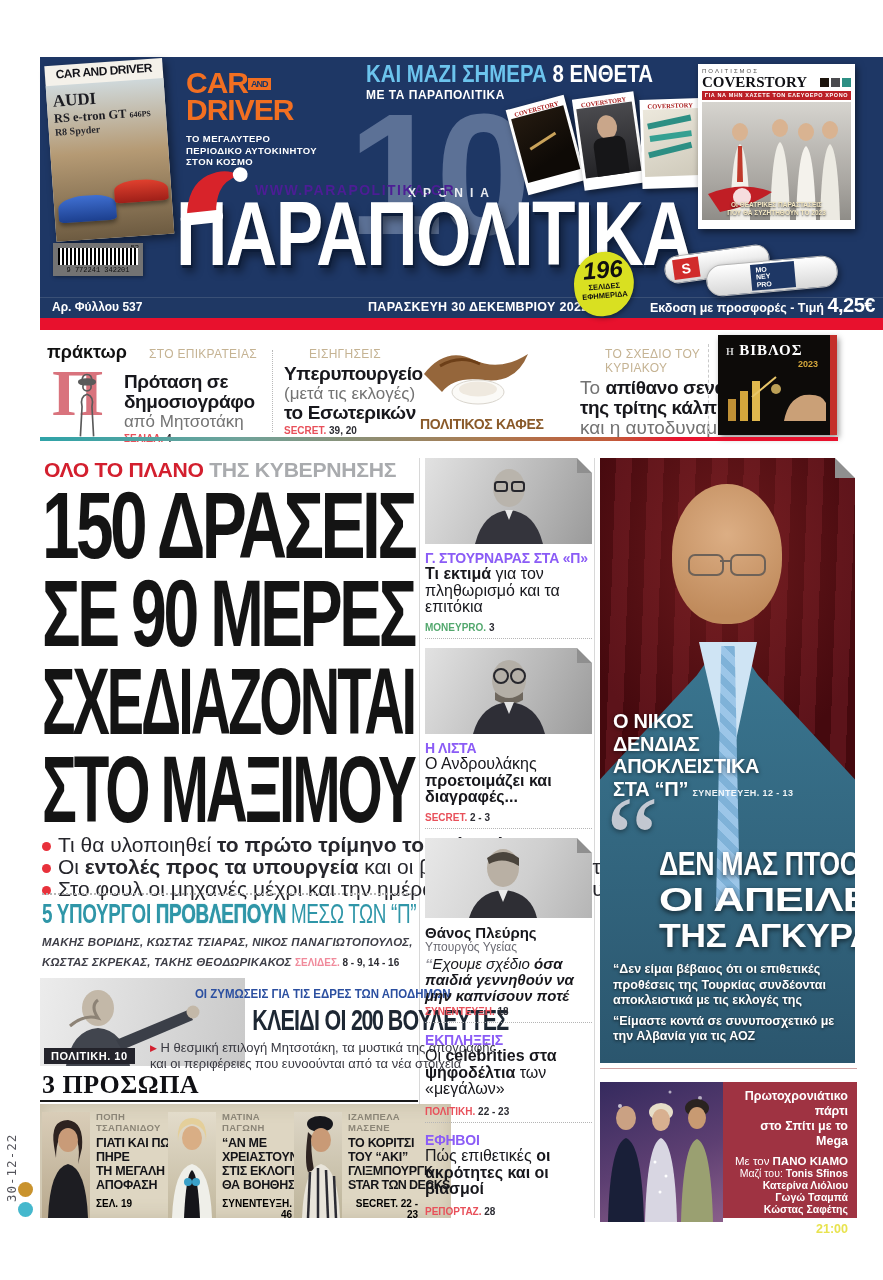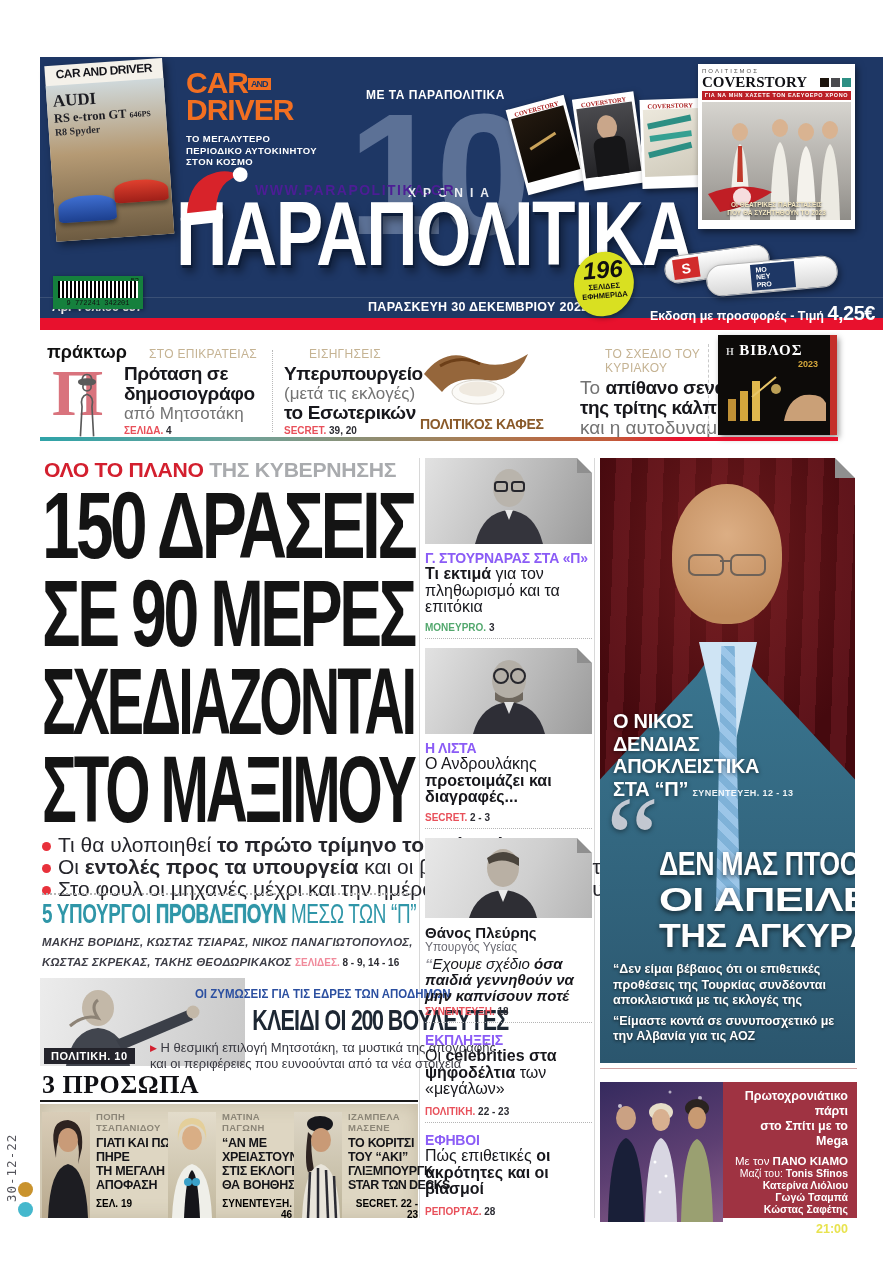--- a/index.html
+++ b/index.html
@@ -23,27 +23,27 @@
   .promo2{font-size:12px;font-weight:800;color:#fff;letter-spacing:.5px;}
   .cdcar{color:#f26f21;font-weight:800;font-size:30px;line-height:26px;letter-spacing:-1px;}
   .cdand{background:#f26f21;color:#1e3765;font-weight:800;font-size:9px;padding:1px 3px;vertical-align:6px;}
   .cdtag{color:#fff;font-weight:700;font-size:9.5px;line-height:11.5px;letter-spacing:.4px;}
   .mag{background:#f4f1ea;box-shadow:3px 4px 8px rgba(0,0,0,.45);transform:rotate(-4deg);transform-origin:top right;}
   .mag .mh{font-weight:800;font-size:12px;color:#14141a;letter-spacing:-.5px;text-align:center;padding-top:2px;}
   .mag .ph{position:absolute;left:0;right:0;bottom:0;top:20px;background:linear-gradient(180deg,#cfd8da 0%,#b59a74 45%,#6d5b41 100%);}
   .mag .t1{font-family:"Liberation Serif",serif;font-weight:700;font-size:17px;color:#1c1c22;}
   .mag .t2{font-family:"Liberation Serif",serif;font-weight:700;font-size:12.5px;color:#1c1c22;}
   .mag .t3{font-family:"Liberation Serif",serif;font-weight:700;font-size:10px;color:#2a2a30;}
-  .barcode{background:#15803d;box-shadow:1px 1px 4px rgba(0,0,0,.4);margin-top:33px;}
+  .barcode{background:#737373;box-shadow:1px 1px 4px rgba(0,0,0,.4);}
   .bars{position:absolute;left:5px;right:5px;top:5px;height:17px;background:repeating-linear-gradient(90deg,#000 0 2px,#fff 2px 4px);}
   .bdig{position:absolute;left:0;right:0;top:23px;text-align:center;font-family:"Liberation Mono",monospace;font-size:7px;color:#111;}
   .bcode{position:absolute;right:4px;top:0;font-size:7.5px;color:#111;}
   .issue{color:#fff;font-weight:700;font-size:12px;}
   .dateline{color:#fff;font-weight:700;font-size:12.5px;letter-spacing:.3px;}
-  .price{color:#fff;font-weight:700;font-size:12.5px;margin-top:8px;}
+  .price{color:#fff;font-weight:700;font-size:12.5px;}
   .price b{font-size:20px;font-weight:800;letter-spacing:-.5px;}
   .cover{background:#fff;box-shadow:2px 3px 7px rgba(0,0,0,.5);}
   .cover .tag{font-size:6px;letter-spacing:2px;color:#555;}
   .cover .cs{font-family:"Liberation Serif",serif;font-weight:700;color:#101015;}
   .cover .strap{background:#bb2027;color:#fff;font-size:5.5px;font-weight:700;letter-spacing:.6px;text-align:center;line-height:9px;height:9px;overflow:hidden;}
   .cover .phx{position:relative;background:linear-gradient(180deg,#d6d4cf 0%,#a8a5a0 70%,#8f8d88 100%);overflow:hidden;}
   .cover .bt{position:absolute;left:0;right:0;bottom:3px;text-align:center;color:#f3e7c3;font-size:6.5px;font-weight:700;line-height:8px;text-shadow:0 1px 2px rgba(0,0,0,.8);}
   .scov{background:#fff;padding:3px;box-shadow:2px 3px 6px rgba(0,0,0,.5);}
   .scov .m{font-family:"Liberation Serif",serif;font-weight:700;font-size:6.5px;color:#a22;text-align:center;}
   .badge{background:#d9e021;border-radius:52% 48% 55% 45%;transform:rotate(-5deg);box-shadow:1px 2px 5px rgba(0,0,0,.4);text-align:center;color:#101010;}
@@ -131,20 +131,23 @@
 
 <div class="page">
 
   <div class="abs banner" style="left:40px;top:57px;width:843px;height:240px;"></div>
   <div class="abs datestrip" style="left:40px;top:297px;width:843px;height:21px;"></div>
   <div class="abs redbar" style="left:40px;top:318px;width:843px;height:12px;"></div>
 
   <div class="abs wm10" style="left:348px;top:88px;font-size:172px;">10</div>
   <div class="abs xronia" style="left:408px;top:186px;">ΧΡΟΝΙΑ</div>
 
+  <div class="abs" style="left:366px;top:60px;z-index:5;">
+    <span class="promo1 cx85"><span>ΚΑΙ ΜΑΖΙ ΣΗΜΕΡΑ </span><b>8 ΕΝΘΕΤΑ</b></span>
+  </div>
   <div class="abs promo2" style="left:366px;top:88px;z-index:5;">ΜΕ ΤΑ ΠΑΡΑΠΟΛΙΤΙΚΑ</div>
 
   <div class="abs" style="left:186px;top:70px;z-index:4;">
     <div class="cdcar nw"><span>CAR</span><span class="cdand">AND</span></div>
     <div class="cdcar nw">DRIVER</div>
   </div>
   <div class="abs cdtag" style="left:186px;top:133px;z-index:4;">
     <div>ΤΟ ΜΕΓΑΛΥΤΕΡΟ</div>
     <div>ΠΕΡΙΟΔΙΚΟ ΑΥΤΟΚΙΝΗΤΟΥ</div>
     <div>ΣΤΟΝ ΚΟΣΜΟ</div>
@@ -264,21 +267,21 @@
     <g fill="none" stroke="#5a5a5a" stroke-width="2">
       <ellipse cx="20" cy="12" rx="10" ry="3.5" fill="#5a5a5a"></ellipse>
       <path d="M14 11 Q14 3 20 3 Q26 3 26 11"></path>
       <circle cx="20" cy="18" r="5"></circle>
       <path d="M12 78 L14 42 Q11 30 20 27 Q29 30 26 42 L28 78"></path>
     </g>
   </svg>
 
   <div class="abs" style="left:124px;top:347px;width:150px;">
     <div class="kbeige">ΣΤΟ ΕΠΙΚΡΑΤΕΙΑΣ</div>
-    <div class="tl1" style="margin-top:3px;">Πρόταση σε</div>
+    <div class="tl1" style="margin-top:11px;">Πρόταση σε</div>
     <div class="tl1">δημοσιογράφο</div>
     <div class="tl2">από Μητσοτάκη</div>
     <div class="cite" style="margin-top:2px;"><span class="l">ΣΕΛΙΔΑ.</span><span class="p"> 4</span></div>
   </div>
 
   <div class="abs vdot" style="left:272px;top:350px;height:82px;"></div>
 
   <div class="abs" style="left:284px;top:347px;width:132px;">
     <div class="kbeige">ΕΙΣΗΓΗΣΕΙΣ</div>
     <div class="tl1" style="margin-top:3px;">Υπερυπουργείο</div>
@@ -366,21 +369,21 @@
   <div class="abs pollabel" style="left:44px;top:1048px;">ΠΟΛΙΤΙΚΗ. 10</div>
   <div class="abs" style="left:150px;top:984px;width:256px;text-align:right;">
     <span class="seats-k fitl" style="transform-origin: right center; transform: scaleX(0.850498);">ΟΙ ΖΥΜΩΣΕΙΣ ΓΙΑ ΤΙΣ ΕΔΡΕΣ ΤΩΝ ΑΠΟΔΗΜΩΝ</span>
     <div style="margin-top:1px;"><span class="seats-h fitl" style="transform-origin: right center; transform: scaleX(0.715084);"><span>ΚΛΕΙΔΙ ΟΙ </span><span style="letter-spacing:-2px;">200</span><span> ΒΟΥΛΕΥΤΕΣ</span></span></div>
     <div class="seats-s nw" style="margin-top:3px;"><span class="tri">▶</span> <span>Η θεσμική επιλογή Μητσοτάκη, τα μυστικά της απογραφής</span></div>
     <div class="seats-s nw">και οι περιφέρειες που ευνοούνται από τα νέα στοιχεία</div>
   </div>
 
   <div class="abs pros-title" style="left:42px;top:1070px;">3 ΠΡΟΣΩΠΑ</div>
   <div class="abs" style="left:40px;top:1100px;width:378px;height:2px;background:#1a1a1a;"></div>
-  <div class="abs strip" style="left:40px;top:1104px;width:378px;height:114px;">
+  <div class="abs strip" style="left:40px;top:1104px;width:378px;height:114px;padding-left:33px;">
 
     <div class="abs" style="left:0;top:0;width:126px;height:114px;">
       <div class="abs" style="left:2px;bottom:0;width:48px;height:106px;background:linear-gradient(180deg,#d9cdb8,#b8a98e);overflow:hidden;">
         <svg width="48" height="106" viewBox="0 0 48 106">
           <path d="M12 34 Q8 8 26 8 Q42 10 40 36 L36 52 Q40 24 26 20 Q14 22 14 46 Z" fill="#2e2320"></path>
           <ellipse cx="26" cy="28" rx="10" ry="12" fill="#c99b78"></ellipse>
           <path d="M6 106 Q8 56 26 52 Q44 56 46 106 Z" fill="#1d1d22"></path>
         </svg>
       </div>
       <div class="abs pname" style="left:56px;top:7px;">

